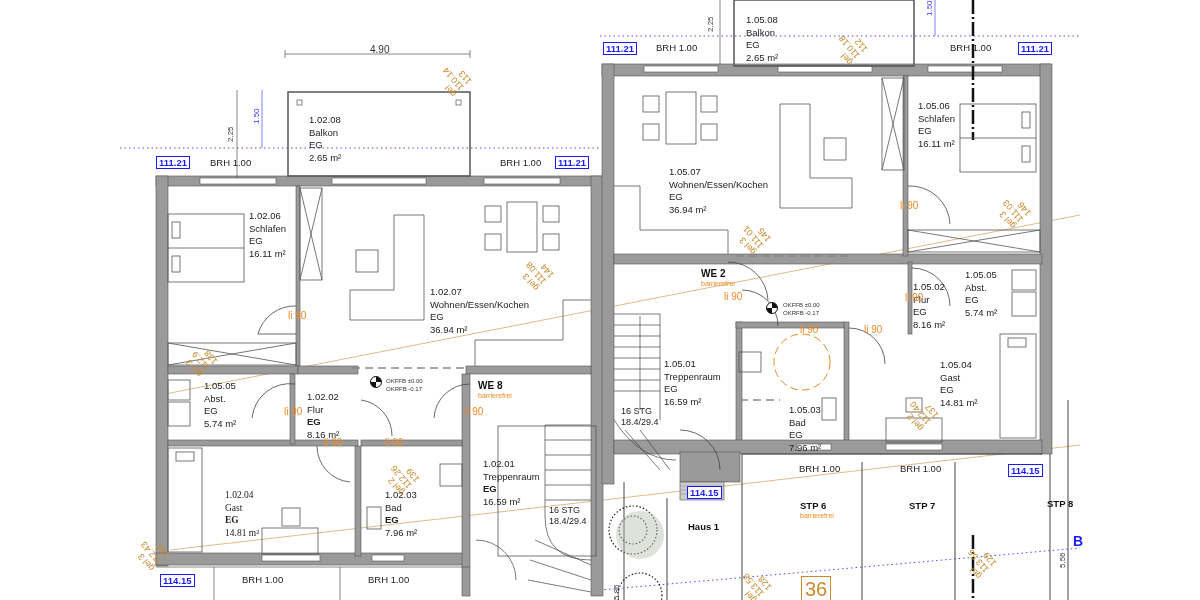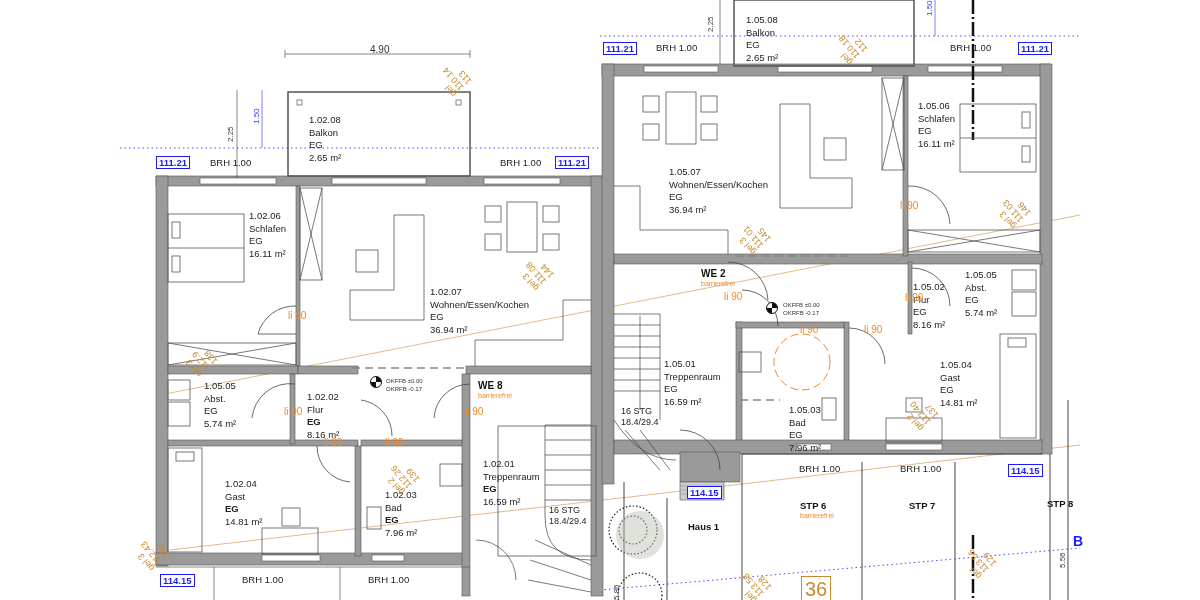--- a/index.html
+++ b/index.html
@@ -302,21 +302,21 @@
   <div class="name">Abst.</div>
   <div>EG</div>
   <div>5.74 m²</div>
 </div>
 <div class="room" style="left:307px;top:391px;">
   <div>1.02.02</div>
   <div>Flur</div>
   <div class="lvl bold">EG</div>
   <div>8.16 m²</div>
 </div>
-<div class="room" style="left:225px;top:478px;">
+<div class="room" style="left:225px;top:489px;font-family:Liberation Serif, serif;">
   <div>1.02.04</div>
   <div>Gast</div>
   <div class="lvl bold">EG</div>
   <div>14.81 m²</div>
 </div>
 <div class="room" style="left:385px;top:489px;">
   <div>1.02.03</div>
   <div>Bad</div>
   <div class="lvl bold">EG</div>
   <div>7.96 m²</div>

